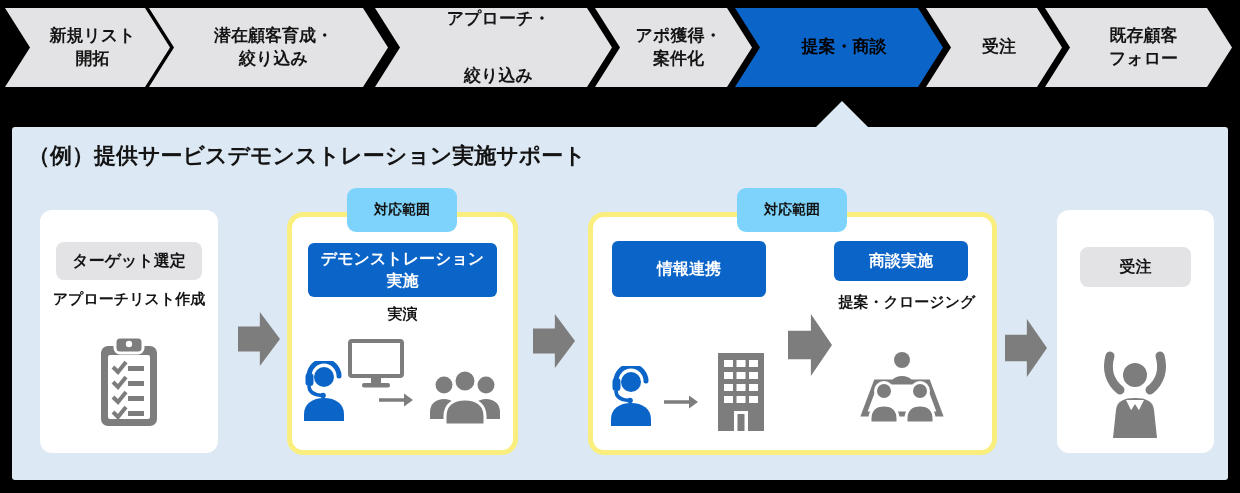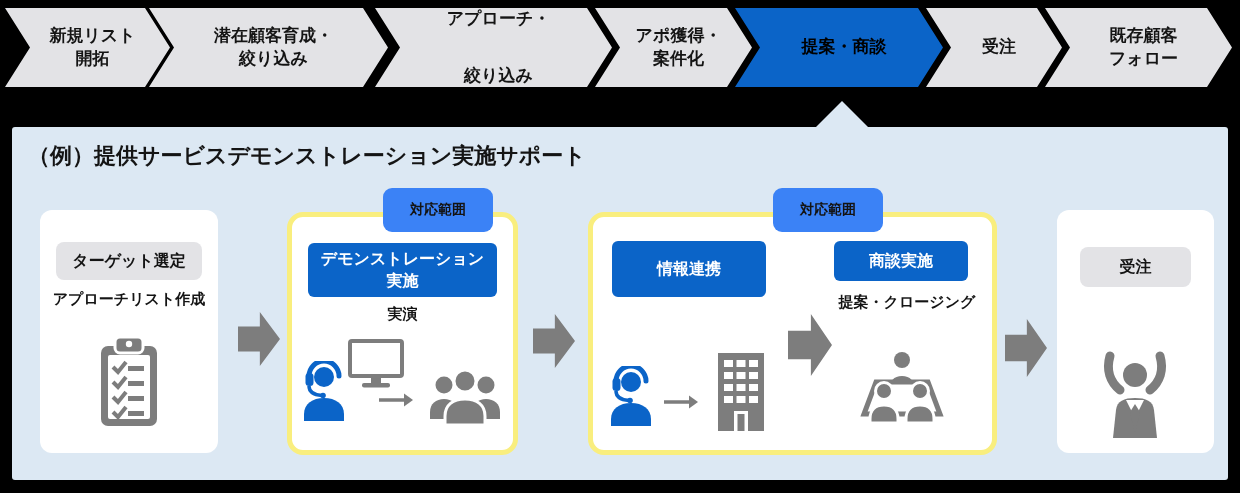--- a/index.html
+++ b/index.html
@@ -15,23 +15,23 @@
   .chevron span{display:block;white-space:nowrap;}
   
   .panel-pointer{position:absolute;left:816px;top:101px;width:0;height:0;
                  border-left:26px solid transparent;border-right:26px solid transparent;
                  border-bottom:26px solid #dce8f3;}
   
   .panel{position:absolute;left:12px;top:127px;width:1216px;height:353px;background:#dce8f3;border-radius:3px;}
   .panel-title{position:absolute;left:16px;top:14px;font-size:22px;font-weight:bold;}
   .card{position:absolute;top:83px;height:243px;background:#fff;border-radius:12px;box-sizing:border-box;padding-left:24px;}
   .card.scope-card{top:85px;border:5px solid #f9ee7e;border-radius:16px;}
-  .scope-tab{position:absolute;top:61px;width:110px;height:44px;background:#3b82f6;border-radius:9px;
+  .scope-tab{position:absolute;top:61px;width:110px;height:44px;background:#7dd3fc;border-radius:9px;
              display:flex;align-items:center;justify-content:center;
-             font-size:14px;font-weight:bold;z-index:3;margin-left:36px;}
+             font-size:14px;font-weight:bold;z-index:3;}
   .pill{position:absolute;background:#e3e3e6;border-radius:8px;display:flex;align-items:center;justify-content:center;
         font-size:16px;font-weight:bold;}
   .blue-box{position:absolute;background:#0b64c8;border-radius:6px;color:#fff;
             display:flex;flex-direction:column;align-items:center;justify-content:center;
             font-size:16px;font-weight:bold;line-height:1.35;}
   .blue-box span{display:block;white-space:nowrap;}
   .sub{position:absolute;font-size:15px;font-weight:bold;text-align:center;white-space:nowrap;}
   .icon{position:absolute;}
   .block-arrow{position:absolute;background:#7d7d7d;
                clip-path:polygon(0% 27%,52% 27%,52% 0%,100% 50%,52% 100%,52% 73%,0% 73%);}

